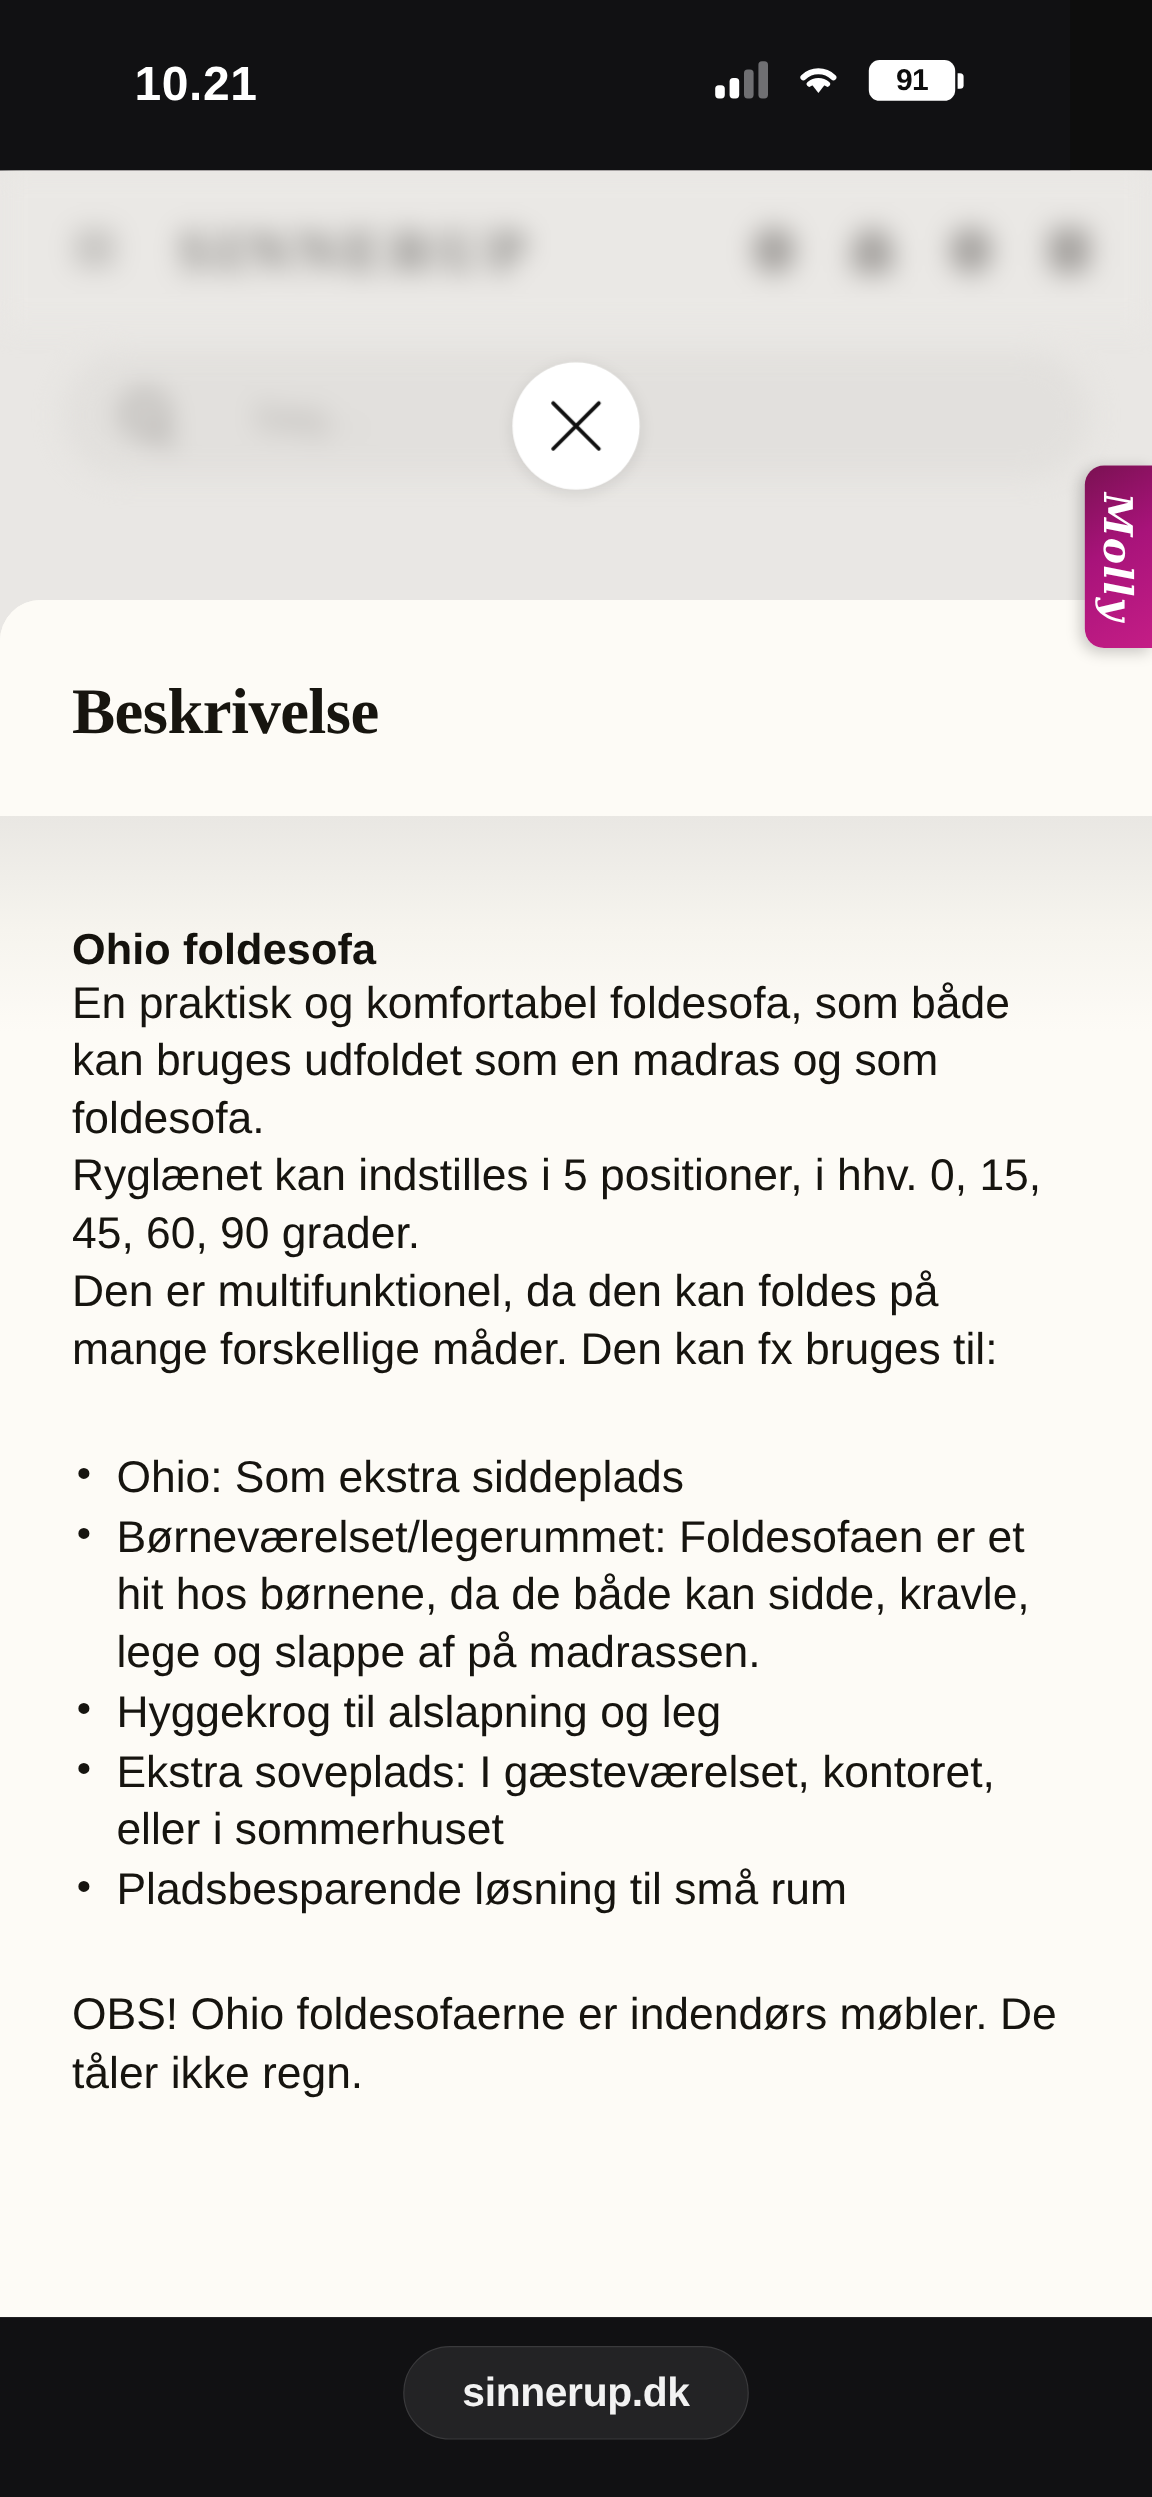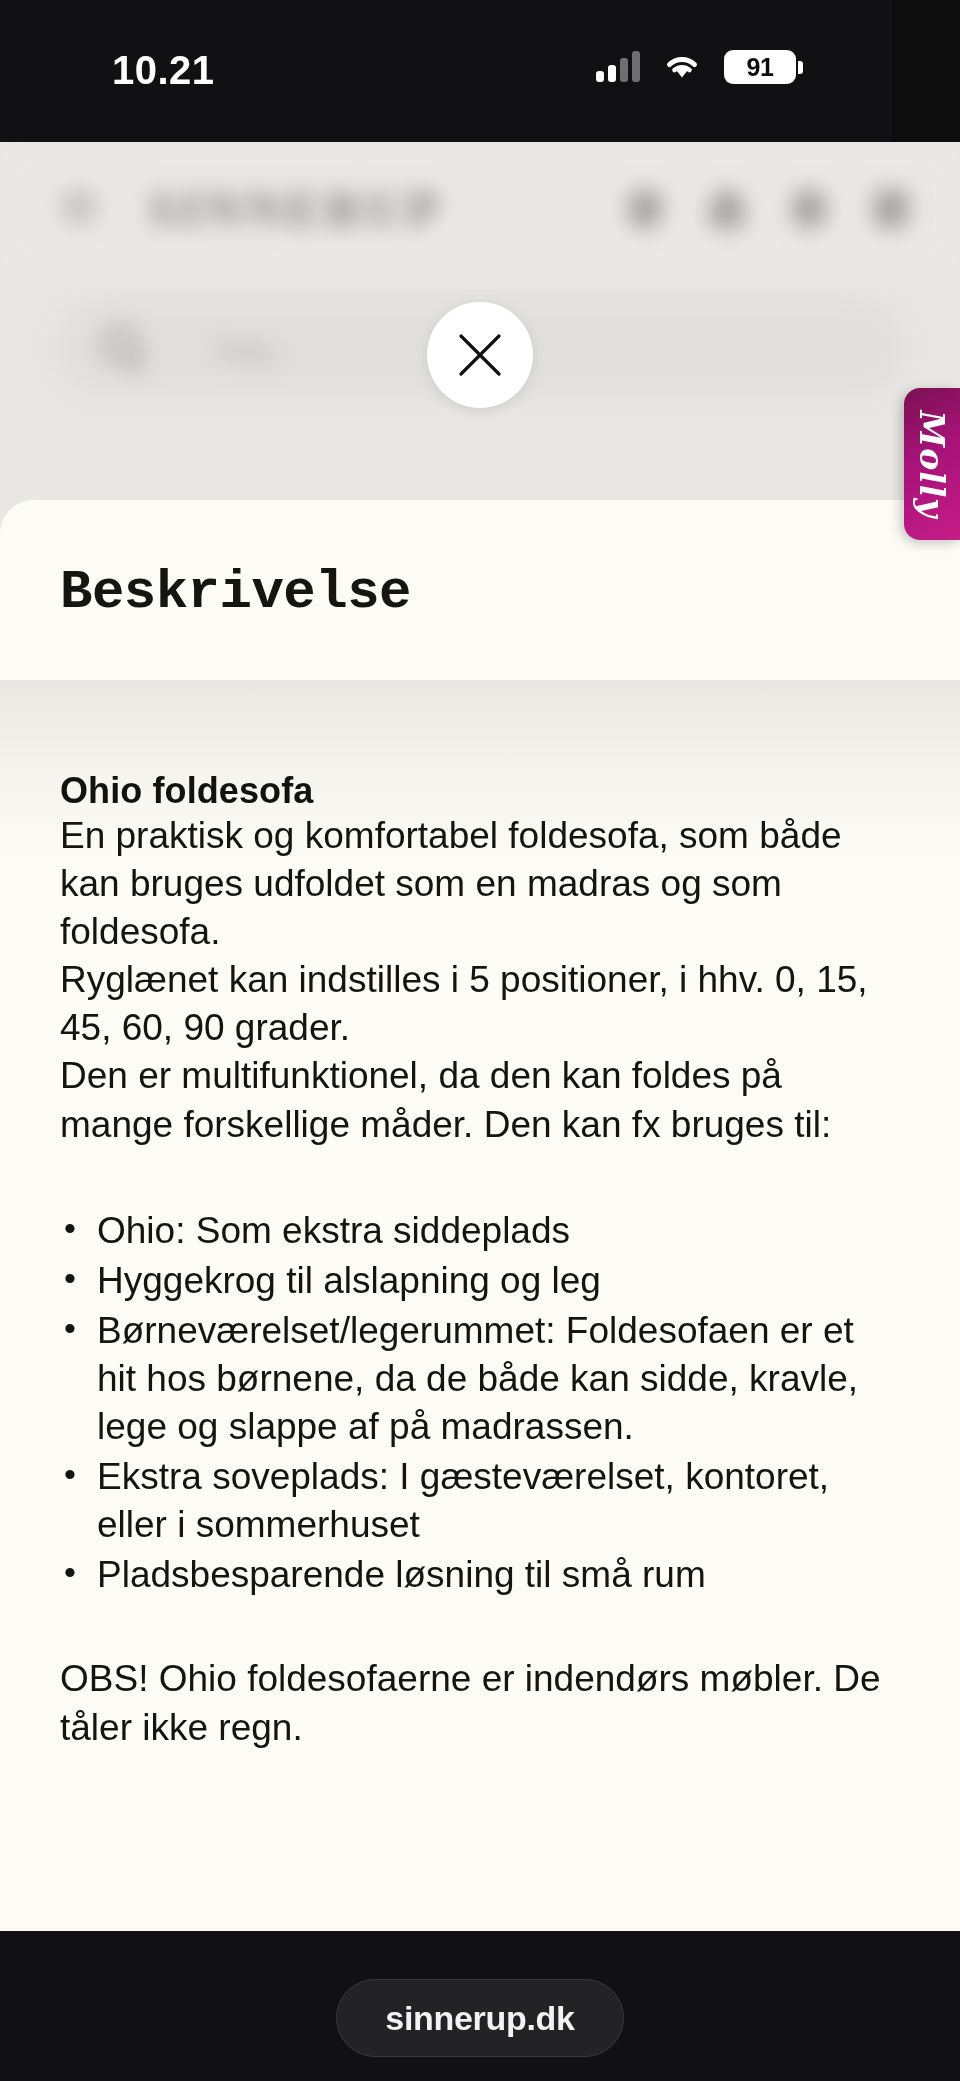--- a/index.html
+++ b/index.html
@@ -131,21 +131,21 @@
     background:#fdfbf6;
     border-radius:34px 34px 0 0;
     z-index:40; overflow:hidden;
   }
   .sheet-head {
     position:relative; width:100%; height:180px;
     background:#fdfbf6;
   }
   .sheet-title {
     position:absolute; left:60px; top:62px;
-    font-family:Liberation Mono, monospace;
+    font-family:Liberation Serif, serif;
     font-size:54px; font-weight:bold; color:#17150f;
     letter-spacing:-0.5px;
   }
   .sheet-body {
     position:relative; width:100%; height:1117px;
     background:linear-gradient(180deg,#e9e7e3 0%,#f6f4ee 95px,#fdfbf6 180px,#fdfbf6 100%);
     padding:0 60px;
   }
   .prod-title {
     padding-top:90px;
@@ -164,21 +164,21 @@
   .bullet:before {
     content:"\2022"; position:absolute; left:4px; top:-1px;
     font-size:34px; color:#16140f;
   }
   .para.obs { margin-top:56px; }
 
   
   .bottombar {
     position:absolute; bottom:0; left:0; width:960px; height:150px;
     background:#111113; z-index:70;
-    display:flex; align-items:center; justify-content:center;
+    display:flex; align-items:flex-start; justify-content:center;
     padding-top:24px;
   }
   .domain-pill {
     min-width:288px; height:78px;
     background:#232325; border:1px solid #3a3a3c;
     border-radius:39px;
     display:flex; align-items:center; justify-content:center;
     padding:0 40px; cursor:pointer;
   }
   .domain-pill span {
@@ -236,22 +236,22 @@
     </div>
     <div class="sheet-body">
       <div class="prod-title">Ohio foldesofa</div>
 
       <div class="para">En praktisk og komfortabel foldesofa, som både kan bruges udfoldet som en madras og som foldesofa.</div>
       <div class="para">Ryglænet kan indstilles i 5 positioner, i hhv. 0, 15, 45, 60, 90 grader.</div>
       <div class="para">Den er multifunktionel, da den kan foldes på mange forskellige måder. Den kan fx bruges til:</div>
 
       <div class="bullets">
         <div class="bullet">Ohio: Som ekstra siddeplads</div>
+        <div class="bullet">Børneværelset/legerummet: Foldesofaen er et hit hos børnene, da de både kan sidde, kravle, lege og slappe af på madrassen.</div>
         <div class="bullet">Hyggekrog til alslapning og leg</div>
-        <div class="bullet">Børneværelset/legerummet: Foldesofaen er et hit hos børnene, da de både kan sidde, kravle, lege og slappe af på madrassen.</div>
         <div class="bullet">Ekstra soveplads: I gæsteværelset, kontoret, eller i sommerhuset</div>
         <div class="bullet">Pladsbesparende løsning til små rum</div>
       </div>
 
       <div class="para obs">OBS! Ohio foldesofaerne er indendørs møbler. De tåler ikke regn.</div>
     </div>
   </div>
 
   <div class="statusbar">
     <div class="status-time">10.21</div>

